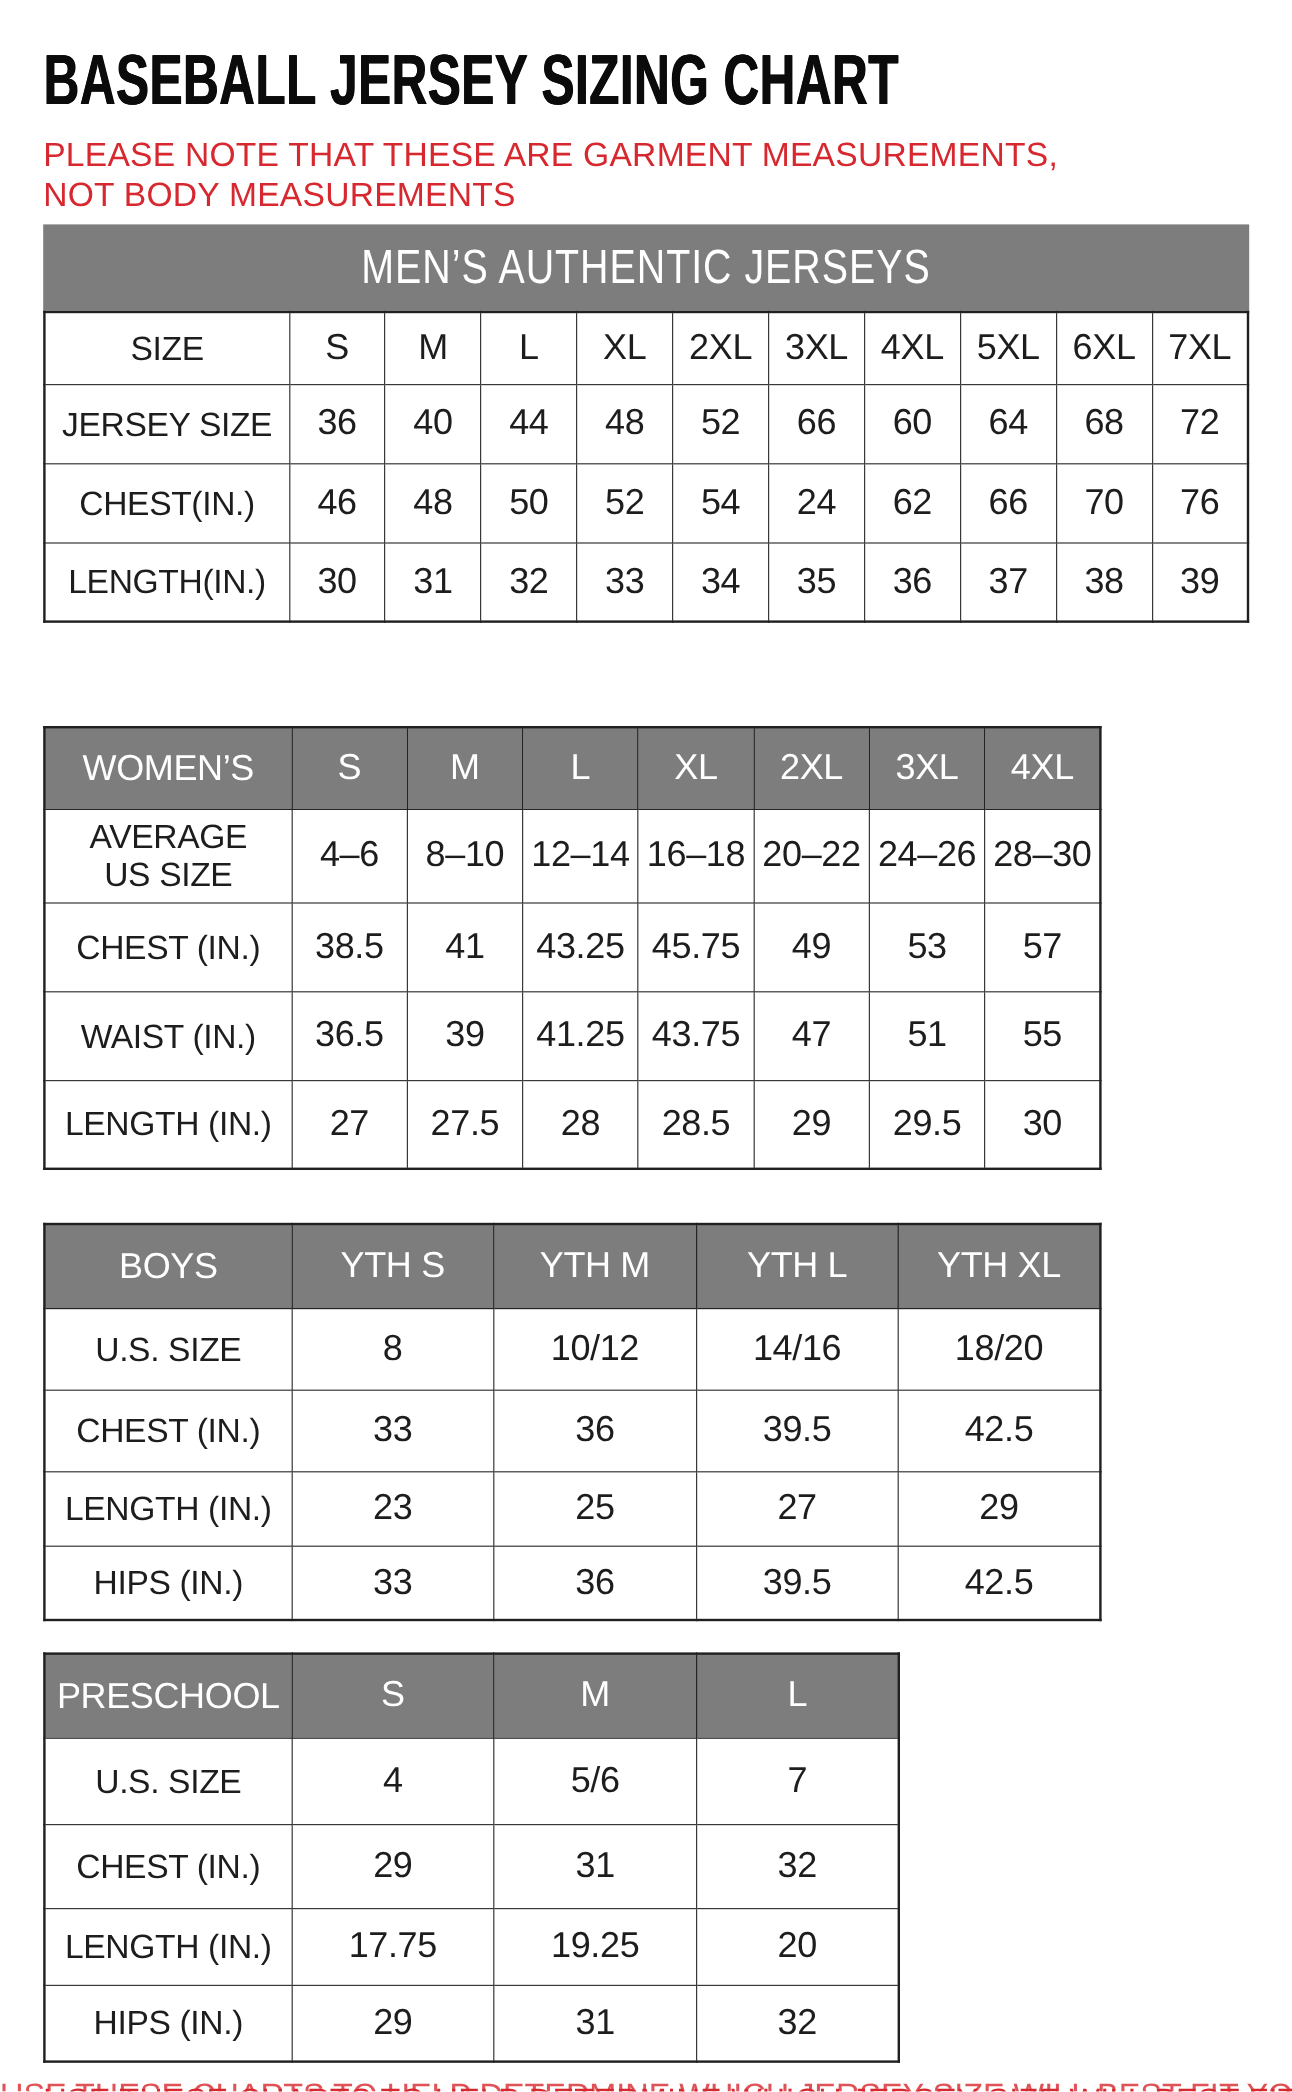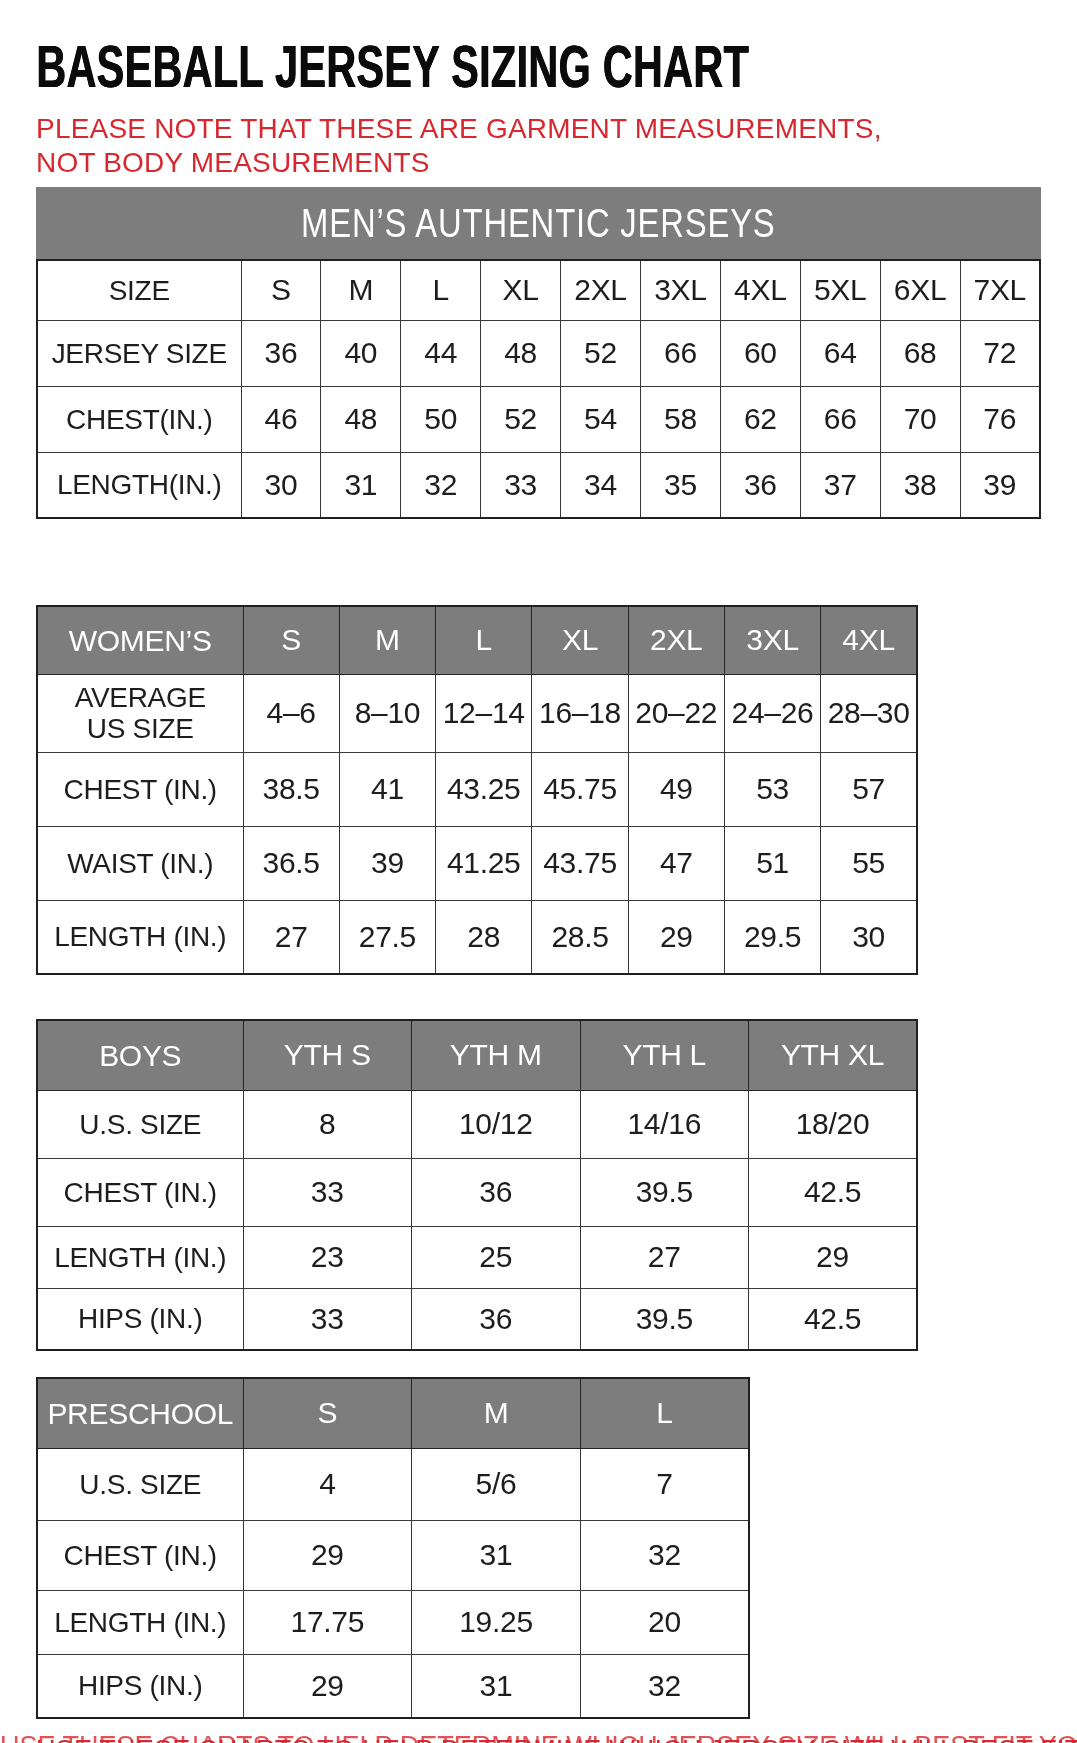--- a/index.html
+++ b/index.html
@@ -132,21 +132,21 @@
         <td>68</td>
         <td>72</td>
       </tr>
       <tr>
         <td class="lbl">CHEST(IN.)</td>
         <td>46</td>
         <td>48</td>
         <td>50</td>
         <td>52</td>
         <td>54</td>
-        <td>58</td>
+        <td>24</td>
         <td>62</td>
         <td>66</td>
         <td>70</td>
         <td>76</td>
       </tr>
       <tr>
         <td class="lbl">LENGTH(IN.)</td>
         <td>30</td>
         <td>31</td>
         <td>32</td>

